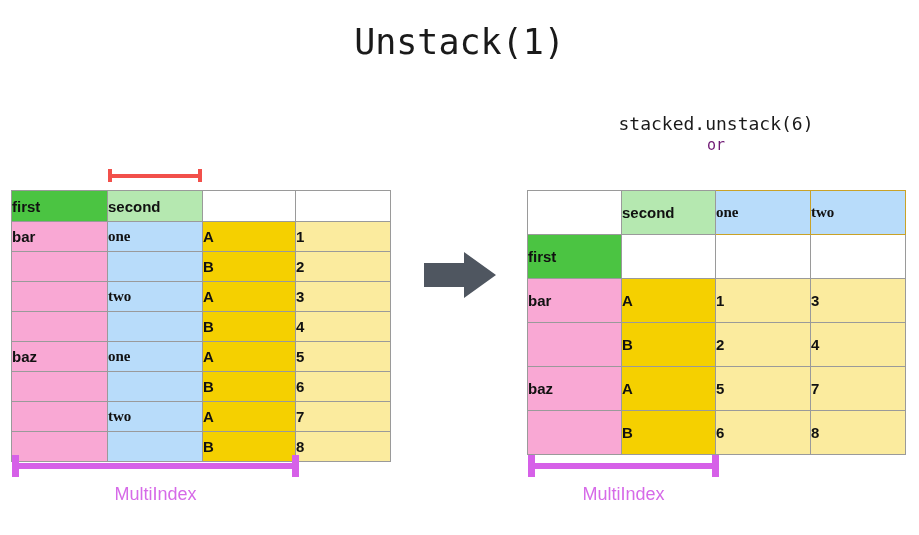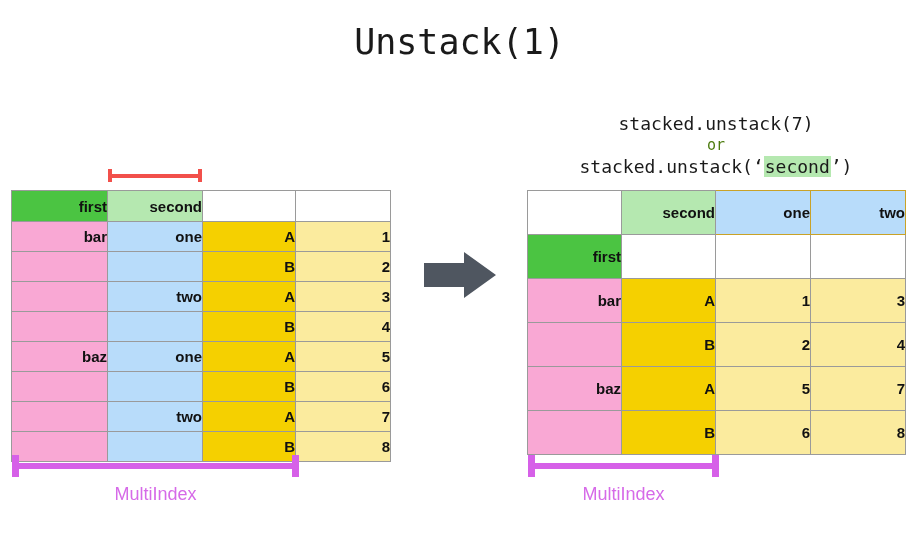--- a/index.html
+++ b/index.html
@@ -49,53 +49,53 @@
     top: 134px;
     width: 379px;
   }
   #right-caption {
     left: 527px;
     top: 112px;
     width: 378px;
     line-height: 23px;
   }
   #right-caption .or-line {
-    color: #4d7c0f;
+    color: #701a75;
     font-size: 15px;
     display: block;
     line-height: 20px;
   }
   .hl-green {
     background: #b5e8b0;
     padding: 0 1px;
   }
 
   
   .grid {
     position: absolute;
     border-collapse: collapse;
     table-layout: fixed;
   }
   .grid td {
     border: 1px solid #9a9a9a;
-    text-align: right;
+    text-align: left;
     vertical-align: middle;
     padding: 0;
     font-size: 15px;
     font-weight: bold;
     color: #111111;
     overflow: hidden;
   }
 
   
   .c-white      { background: #ffffff; }
   .c-green      { background: #4bc442; }
   .c-lightgreen { background: #b5e8b0; }
   .c-blue       { background: #f9a8d4; }
-  .c-lightblue  { background: #b8dcfa; }
+  .c-lightblue  { background: #b8dcfa; font-family: Liberation Serif, serif; }
   .c-gold       { background: #f5d000; }
   .c-lightyellow{ background: #fbeb9e; }
 
   
   .val {
     font-weight: normal;
     font-size: 16px;
     color: #3a3a3a;
   }
 
@@ -269,23 +269,22 @@
     <div class="bar"></div>
     <div class="cap r"></div>
   </div>
   <div id="mi-label-left" class="mi-label">MultiIndex</div>
 
   <svg id="flow-arrow" viewBox="0 0 72 46">
     <polygon points="0,11 40,11 40,0 72,23 40,46 40,35 0,35" fill="#4f5660"></polygon>
   </svg>
 
   <div id="right-caption" class="caption-mono">
-    <span>stacked.unstack(7)</span>
+    <span>stacked.unstack(6)</span>
     <span class="or-line">or</span>
-    <span><span>stacked.unstack(‘</span><span class="hl-green">second</span><span>’)</span></span>
   </div>
 
   <table id="table-right" class="grid">
     <colgroup>
       <col class="k1">
         <col class="k2">
         <col class="k3">
         <col class="k4">
     </colgroup>
     <tbody>

